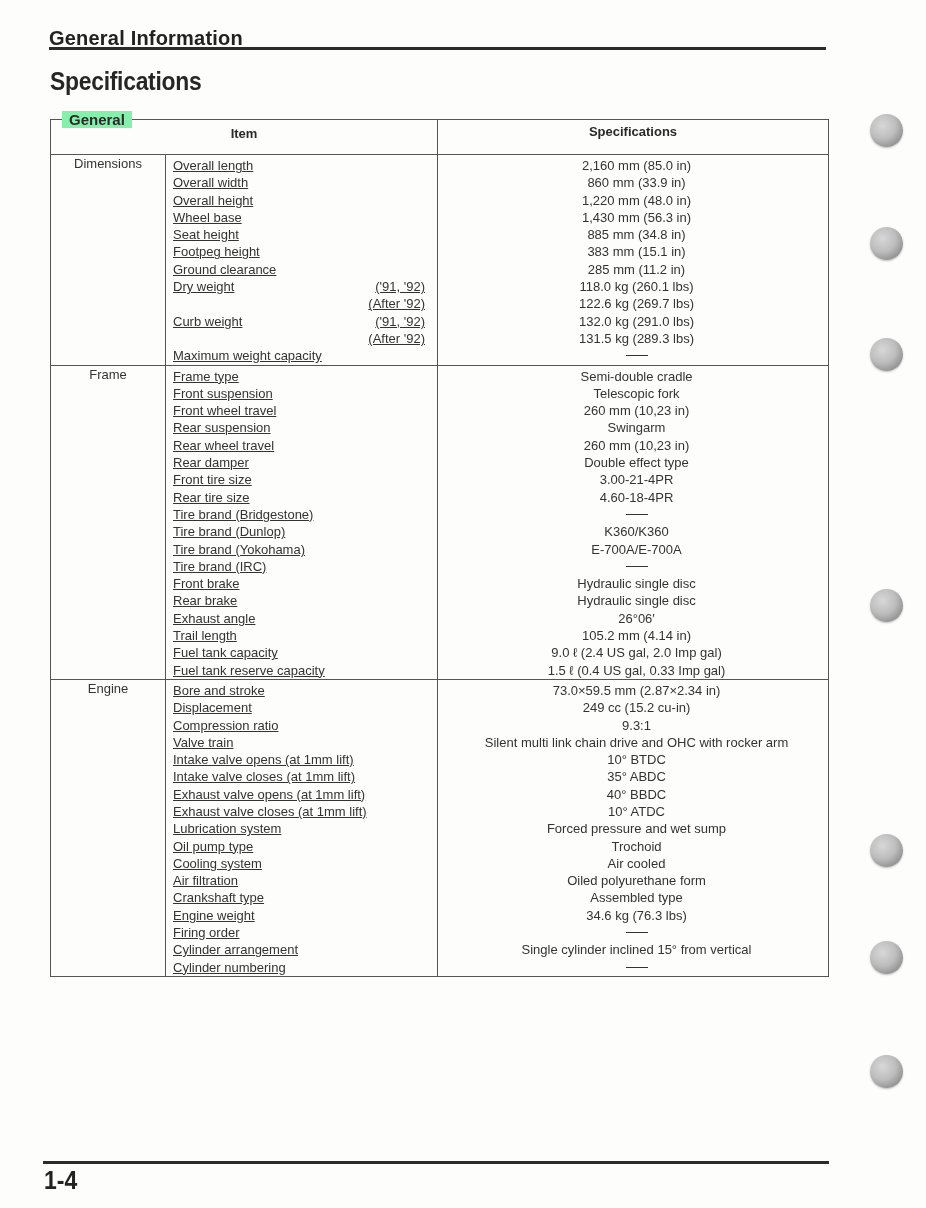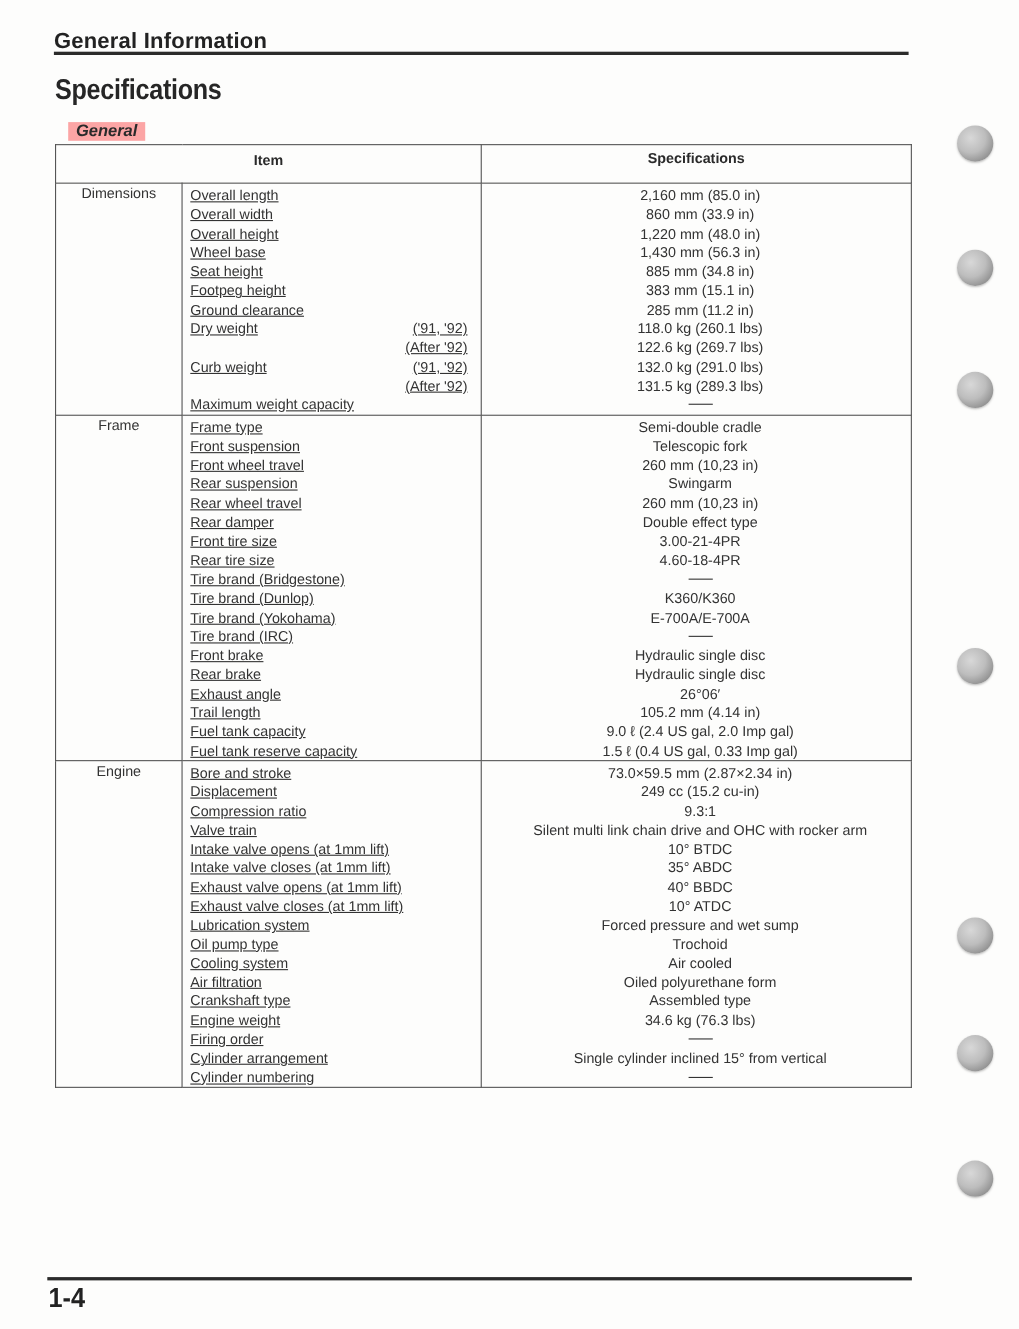--- a/index.html
+++ b/index.html
@@ -20,29 +20,29 @@
     }
     .page-title {
       position: absolute; left: 50px; top: 66px;
       font-family: "Liberation Sans", sans-serif;
       font-size: 26px; font-weight: bold; color: #262626;
       transform: scaleX(0.88); transform-origin: left top;
       letter-spacing: -0.3px;
     }
     .section-label {
       position: absolute; left: 62px; top: 111px;
-      padding: 0 7px; background: #fca5a5;
-      font-size: 15px; font-weight: bold; color: #2a2a2a; z-index: 2; font-style: italic;
+      padding: 0 7px; background: #86efac;
+      font-size: 15px; font-weight: bold; color: #2a2a2a; z-index: 2;
     }
     .table-wrap {
       position: absolute; left: 50px; top: 119px; width: 778px;
     }
     table.spec {
       border-collapse: collapse; width: 778px; table-layout: fixed;
-      font-size: 13px; color: #333; margin-top: 12px;
+      font-size: 13px; color: #333;
     }
     table.spec td, table.spec th {
       border-left: 1px solid #555; border-right: 1px solid #555;
       vertical-align: top; padding: 0; text-align: center;
     }
     table.spec th {
       font-weight: bold; font-size: 13px; text-align: center;
       height: 27px; line-height: 14px; padding-top: 5px;
       border-top: 1px solid #555; border-bottom: 1px solid #555;
       color: #2a2a2a;

